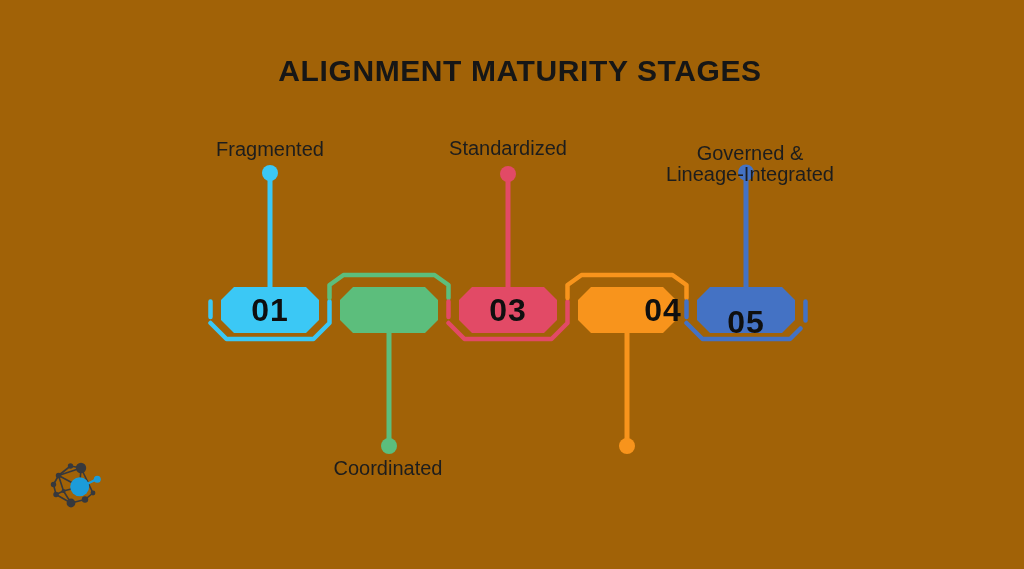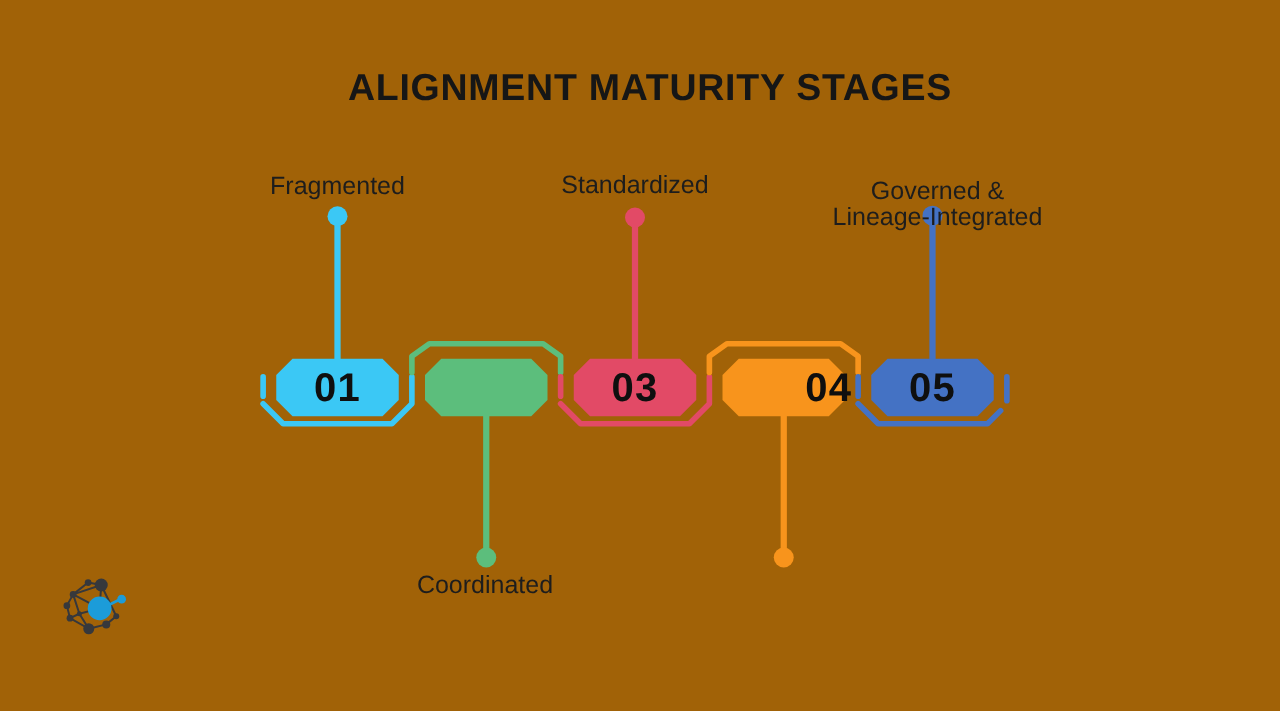--- a/index.html
+++ b/index.html
@@ -46,21 +46,21 @@
     text-align: center;
     font-size: 32px;
     font-weight: 700;
     letter-spacing: 1px;
     color: #0f0f0f;
   }
   .num-1 { left: 270px; }
   .num-2 { left: 389px; }
   .num-3 { left: 508px; }
   .num-4 { left: 627px; padding-left: 36px; }
-  .num-5 { left: 746px; }
+  .num-5 { left: 746px; margin-top: 12px; }
   .ribbon { fill: none; stroke-width: 4.5; stroke-linecap: round; stroke-linejoin: round; }
   .connector { fill: none; stroke-width: 5; stroke-linecap: round; }
   .badge { stroke: none; }
   .dot { stroke: none; }
   .logo-edge { stroke-width: 1.6; stroke-linecap: round; fill: none; }
   .logo-node { stroke: none; }
 </style>
 </head>
 <body>
 

